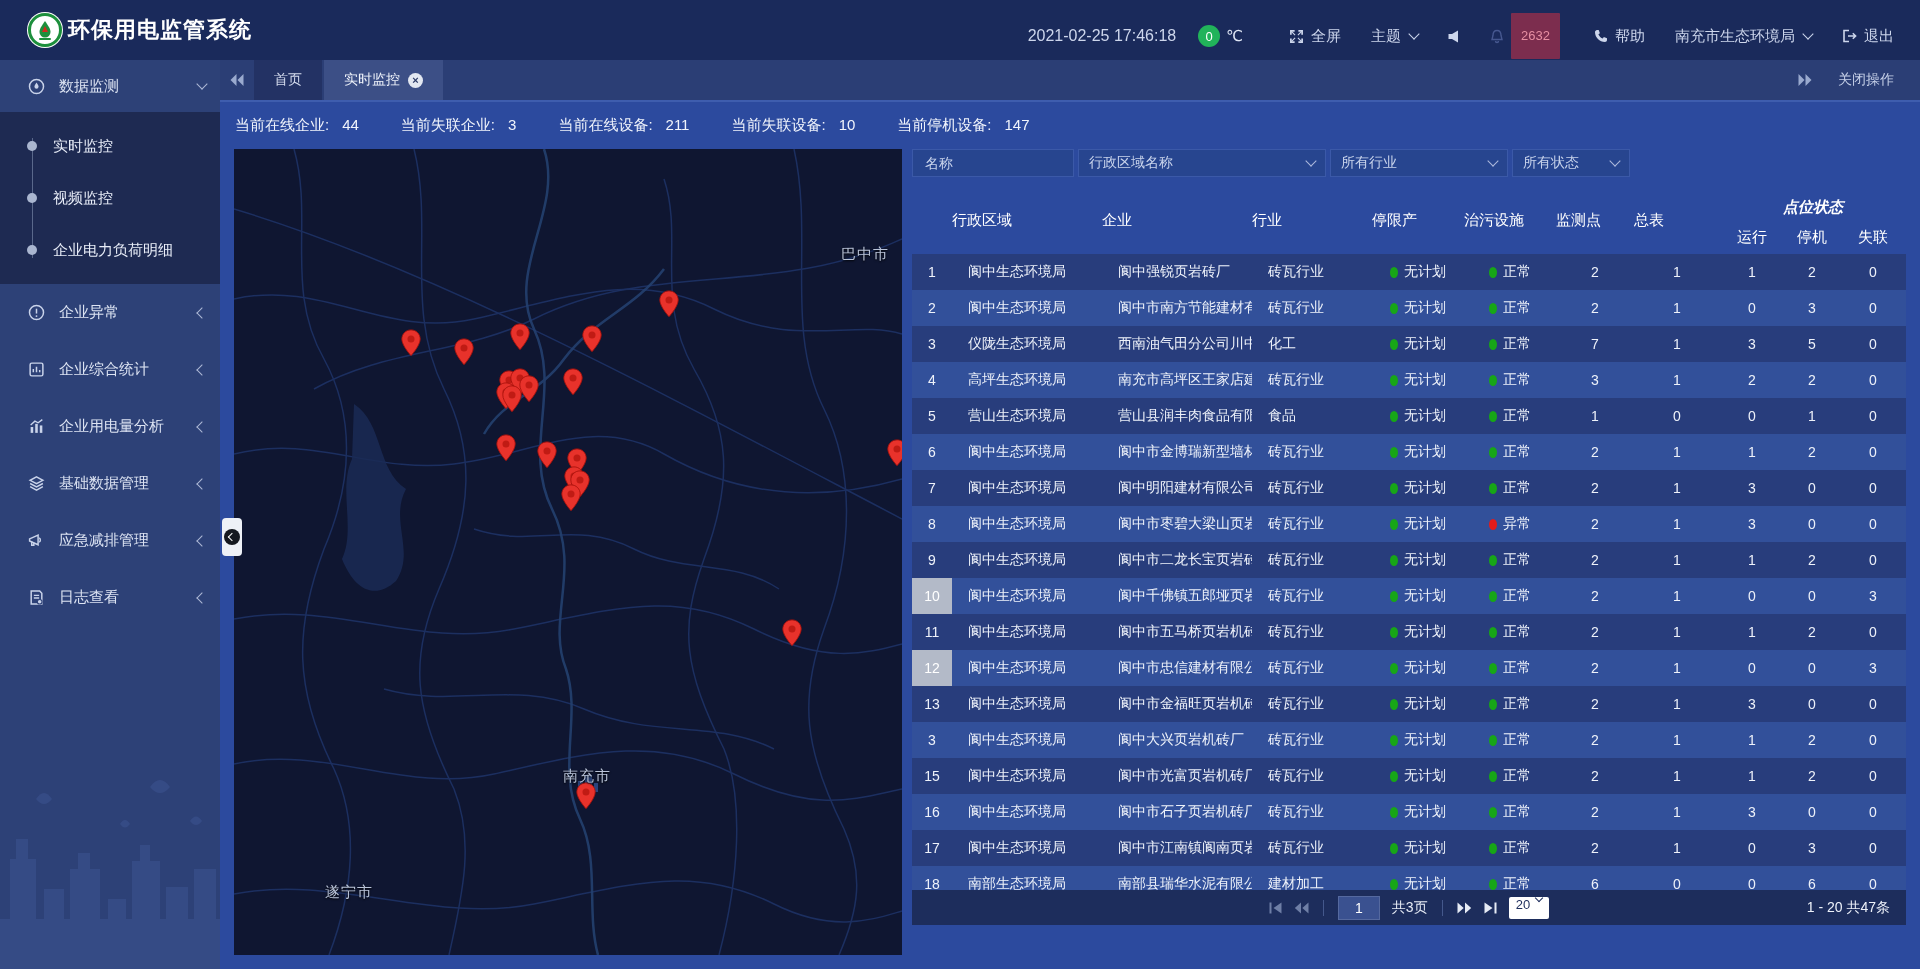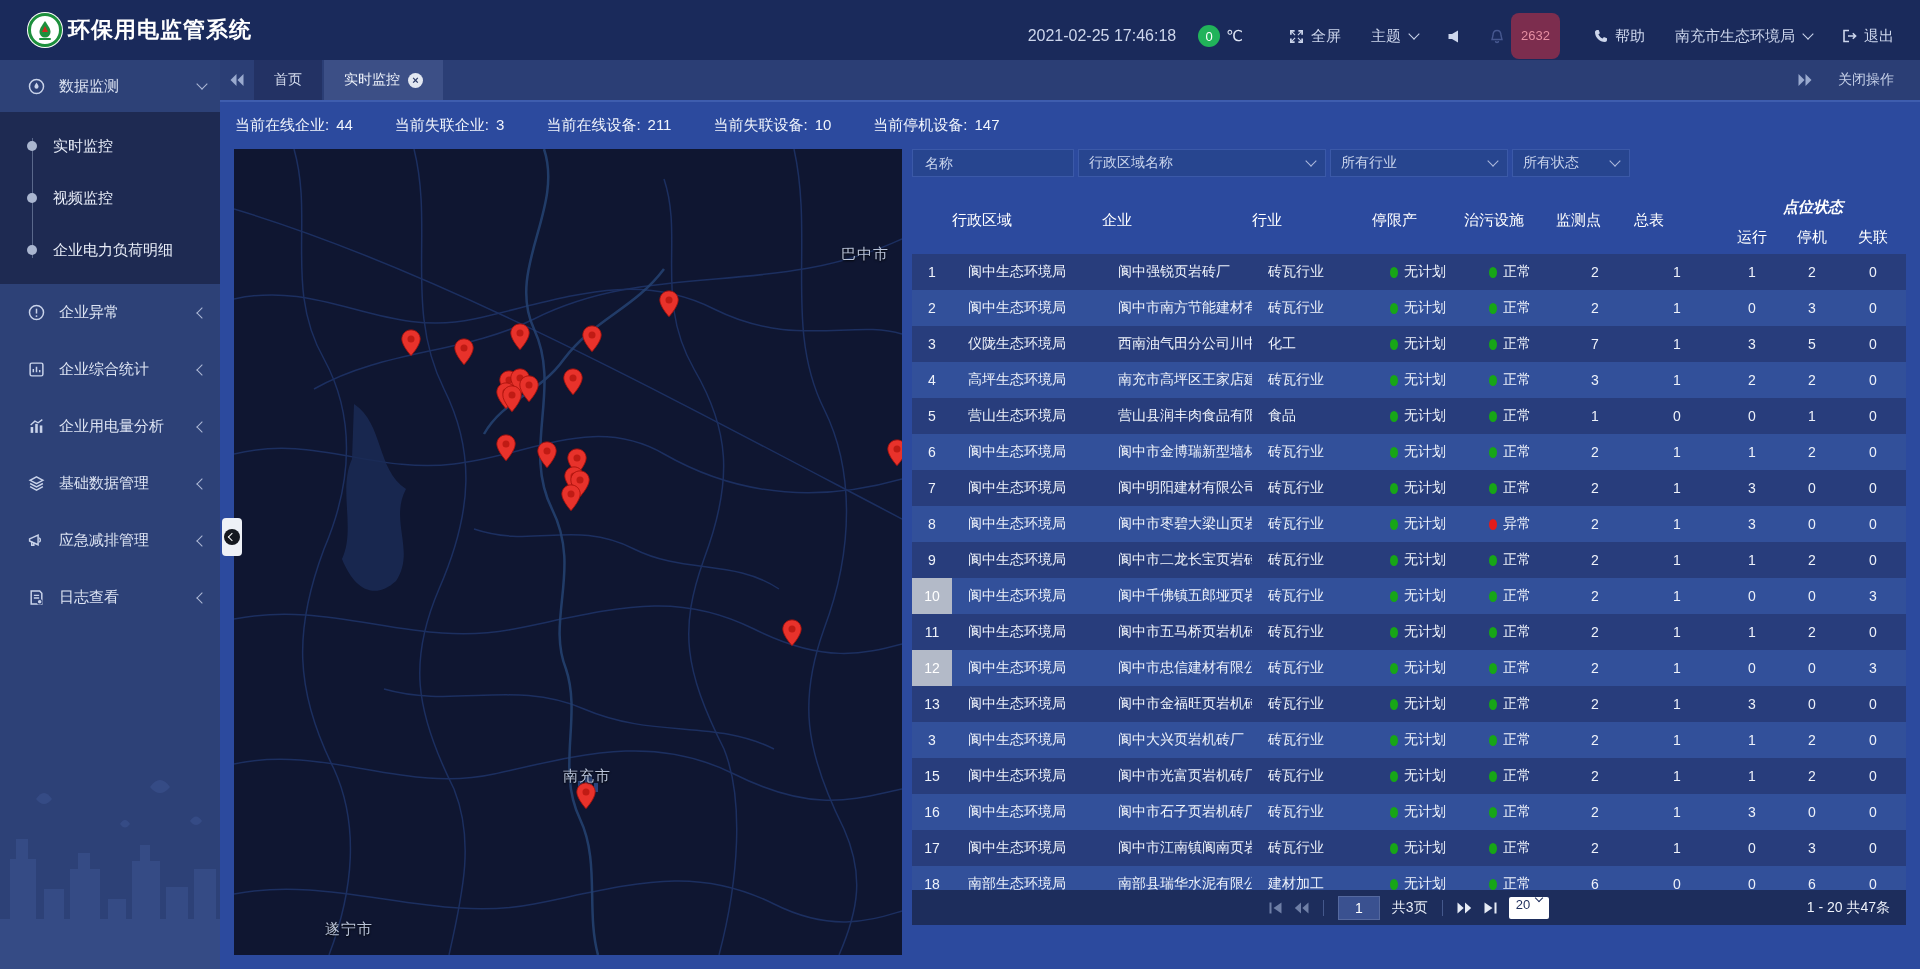--- a/index.html
+++ b/index.html
@@ -11,21 +11,21 @@
   .header{position:absolute;left:0;top:0;width:1920px;height:60px;background:#1a2a5b;display:flex;align-items:center;z-index:30}
   .logo{margin-left:26px;width:38px;height:38px;flex:0 0 auto}
   .title{margin-left:4px;font-size:22px;font-weight:bold;color:#ffffff;letter-spacing:1px}
   .hright{position:absolute;right:0;top:0;height:72px;display:flex;align-items:center;font-size:15px;color:#cdd6ec}
   .dt{margin-right:22px;font-size:16px}
   .temp-badge{width:22px;height:22px;border-radius:50%;background:#21b35a;color:#fff;font-size:13px;
       display:inline-flex;align-items:center;justify-content:center;margin-right:6px}
   .temp-unit{margin-right:46px;color:#dfe6f5}
   .hbtn{display:inline-flex;align-items:center;gap:7px;margin-right:30px;color:#cdd6ec}
   .hbtn .chev{margin-left:2px}
-  .pill{background:#7c2d4e;color:#e78fa3;border-radius:8px;padding:15px 10px;font-size:13px;line-height:16px}
+  .pill{background:#7c2d4e;color:#e78fa3;border-radius:1px;padding:15px 10px;font-size:13px;line-height:16px}
   .chev{display:inline-block;width:7px;height:7px;border-right:1.6px solid currentColor;border-bottom:1.6px solid currentColor;transform:rotate(45deg);margin-top:-4px}
   .chev.left{transform:rotate(135deg);margin-top:0}
   
   .sidebar{position:absolute;left:0;top:60px;width:220px;bottom:0;background:#2d4177;z-index:20;overflow:hidden}
   .side-item{height:57px;display:flex;align-items:center;padding:0 14px 0 28px;color:#dde4f3;font-size:15px}
   .side-item:first-child{height:52px}
   .side-item .lbl{margin-left:14px;flex:1}
   .side-item .chev{color:#aeb9d6}
   .submenu{background:#1e2a52;padding:8px 0}
   .subwrap{position:relative}
@@ -43,21 +43,21 @@
   .tab-arrow{width:34px;display:flex;align-items:center;justify-content:center;color:#9aaacf}
   .tab{display:flex;align-items:center;gap:8px;padding:0 20px;font-size:14px;color:#d5dcee;background:#233264;margin-right:2px}
   .tab.active{background:#3c4f86;color:#eef2fa}
   .tab .tclose{width:15px;height:15px;border-radius:50%;background:#e2e7f1;color:#2b3a66;font-size:11px;line-height:15px;
       display:inline-flex;align-items:center;justify-content:center;font-weight:bold}
   .tab-spacer{flex:1}
   .close-ops{display:flex;align-items:center;gap:26px;padding-right:26px;color:#c6d0e8;font-size:14px}
   
   .statsbar{position:absolute;left:220px;top:100px;right:0;height:46px;background:#2c4a9e;border-top:2px solid #3e5dae;
       display:flex;align-items:center;padding-left:15px;font-size:15px;color:#f0f4fc}
-  .stat{margin-right:42px;display:flex;gap:7px}
+  .stat{margin-right:42px;display:flex;gap:13px}
   
   .map{position:absolute;left:234px;top:149px;width:668px;height:806px;background:#0f1631;overflow:hidden}
   .map .roads{position:absolute;left:0;top:0}
   .pin{position:absolute;transform:translate(-50%,-100%);width:21px;height:28px}
   .map-label{position:absolute;color:#b9c3d8;font-size:15px;letter-spacing:1px;text-shadow:0 1px 2px #000;transform:translate(-50%,-50%);white-space:nowrap}
   
   .rpanel{position:absolute;left:912px;top:149px;width:994px}
   .filters{display:flex;gap:4px;height:28px;margin-bottom:9px}
   .fbox{background:#27458f;border:1px solid #3b59a8;display:flex;align-items:center;color:#c9d4ec;font-size:14px;padding:0 10px;box-sizing:border-box}
   .fbox input{background:transparent;border:0;outline:none;color:#c9d4ec;font-size:14px;width:100%;font-family:inherit}
@@ -453,21 +453,21 @@
       <div class="pin" data-interactable="true" style="left: 352px; top: 661px;">
         <svg width="21" height="28" viewBox="0 0 24 32">
           <path d="M12 1 C6 1 1.5 5.6 1.5 11.5 C1.5 19 12 30.5 12 30.5 S22.5 19 22.5 11.5 C22.5 5.6 18 1 12 1 Z" fill="#e8322b" stroke="#a8120d" stroke-width="1"></path>
           <circle cx="12" cy="11.5" r="4" fill="#c01b14"></circle>
         </svg>
       </div>
     </div>
   <div id="labels-layer" data-interactable="false" style="position:absolute;left:0;top:0;width:668px;height:806px">
       <div class="map-label" data-interactable="false" style="left: 631px; top: 105px;">巴中市</div>
       <div class="map-label" data-interactable="false" style="left: 353px; top: 627px;">南充市</div>
-      <div class="map-label" data-interactable="false" style="left: 115px; top: 780px;">遂宁市</div>
+      <div class="map-label" data-interactable="false" style="left: 115px; top: 743px;">遂宁市</div>
     </div>
 </div>
 
 <div class="rpanel" data-interactable="false">
   <div class="filters" data-interactable="false">
     <div class="fbox f-name" data-interactable="true">
       <input data-interactable="true" value="" placeholder="名称" style="">
     </div>
     <div class="fbox f-region" data-interactable="true">
       <span class="flbl" data-interactable="false">行政区域名称</span>

